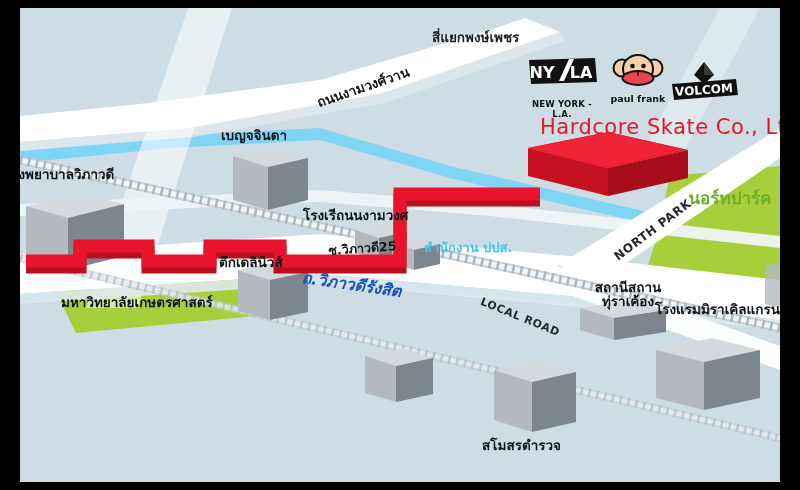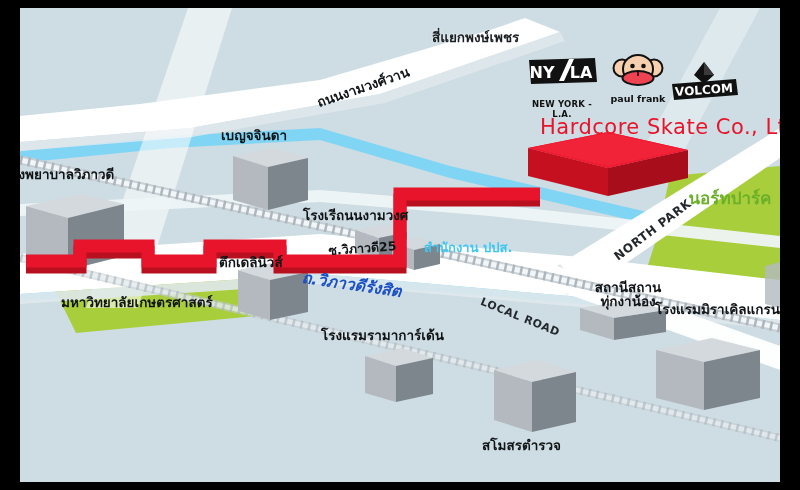--- a/index.html
+++ b/index.html
@@ -258,25 +258,24 @@
     <div class="lbl lbl-dark" style="left:201px; top:120px;">เบญจจินดา</div>
 
     <div class="lbl lbl-dark" style="left:283px; top:200px;">โรงเรีถนนงามวงศ</div>
 
     <div class="lbl lbl-dark" style="left:25px; top:287px;margin-left:16px;">มหาวิทยาลัยเกษตรศาสตร์</div>
 
     <div class="lbl lbl-dark" style="left:199px; top:247px;">ตึกเดลินิวส์</div>
 
     <div class="lbl lbl-cyan" style="left:404px; top:233px;">สำนักงาน ปปส.</div>
 
-    <div class="lbl lbl-dark" style="left:301px; top:320px;">โรงแรมรามาการ์เด้น</div>
 
     <div class="lbl lbl-dark lbl-ctr" style="left:553px; top:272px; width:110px;">
       <div>สถานีสถาน</div>
-      <div>ทุ่กงาน้อง</div>
+      <div>ทุ่ราเค้อง</div>
     </div>
 
     <div class="lbl lbl-dark" style="left:635px; top:294px;">โรงแรมมิราเคิลแกรนด์</div>
 
     <div class="lbl lbl-dark" style="left:462px; top:430px;">สโมสรตำรวจ</div>
 
     <div class="lbl lbl-green lbl-ctr" style="left:655px; top:182px; width:110px;">
       <div>นอร์ทปาร์ค</div>
     </div>
 

